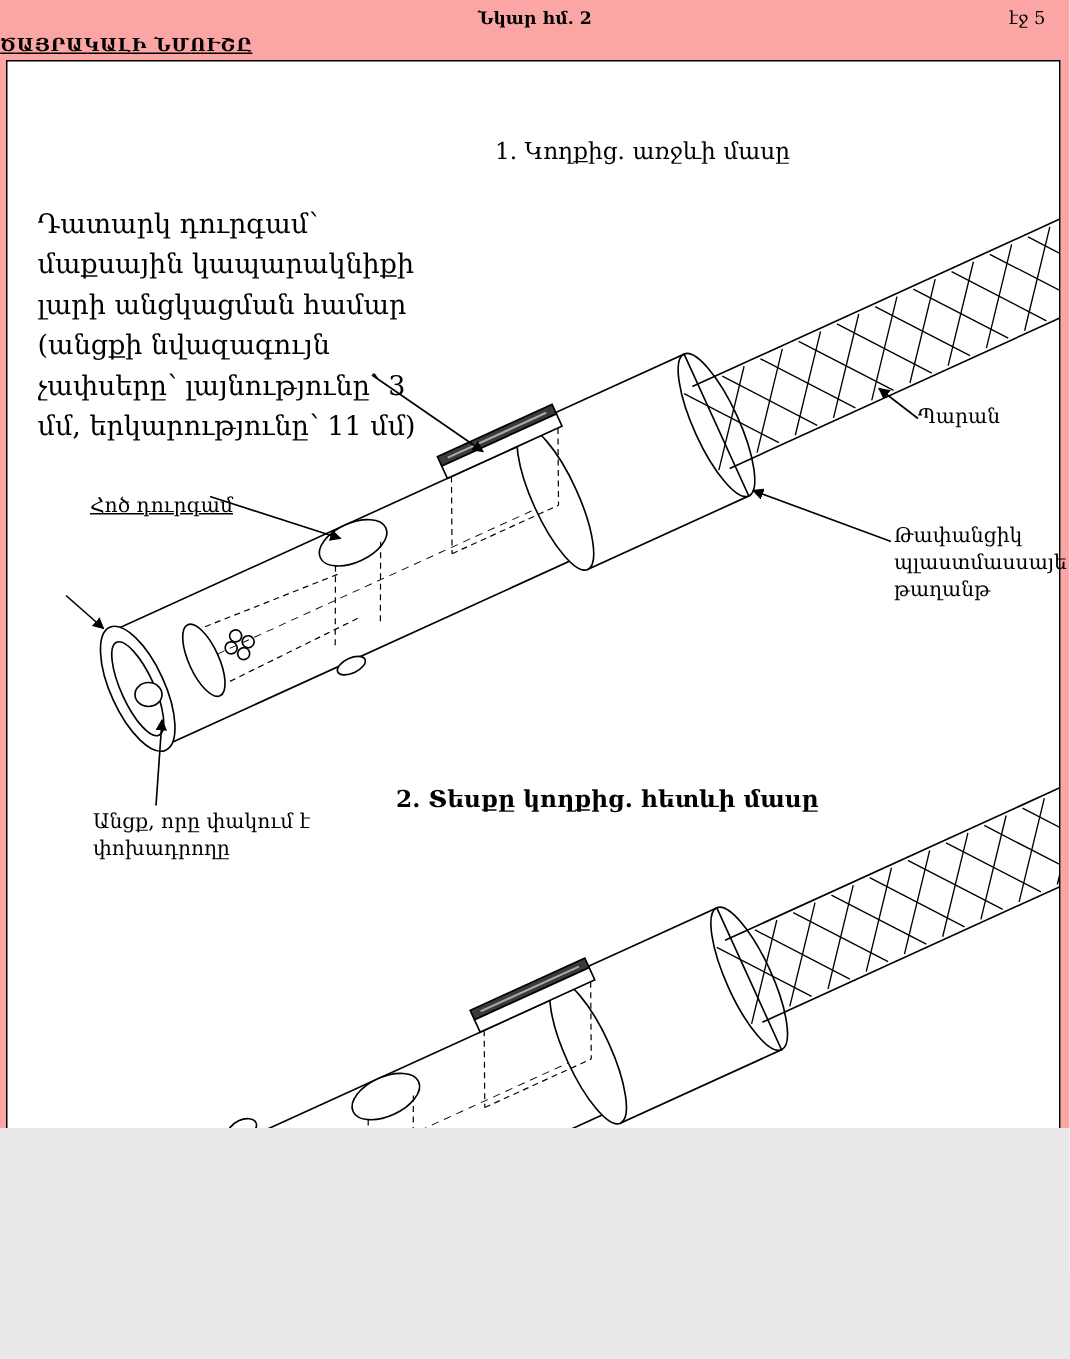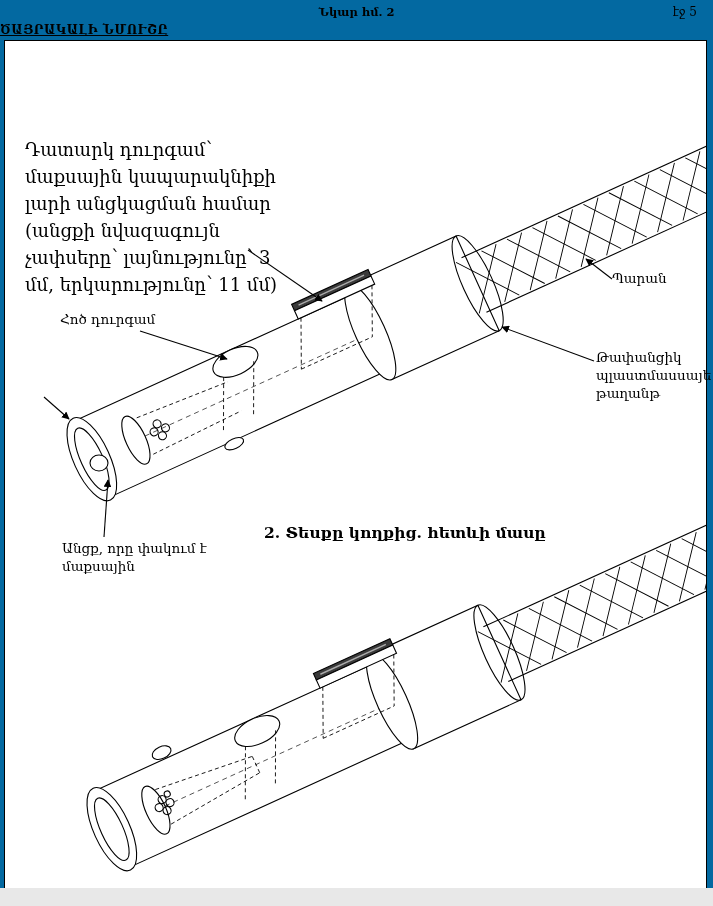--- a/index.html
+++ b/index.html
@@ -1,33 +1,33 @@
 <!DOCTYPE html>
 <html><head>
 <meta charset="utf-8">
 <style>
   html,body { margin:0; padding:0; background:#e8e8e8; }
   .page {
-    position:relative; width:713px; height:888px; background:#0369a1;
+    position:relative; width:713px; height:752px; background:#fca5a5;
     font-family:"DejaVu Serif", "Liberation Serif", serif; color:#000;
     overflow:hidden; margin:0 auto;
   }
   .hdr-fig   { position:absolute; top:5px; left:0; width:100%; text-align:center;
                font-size:11.5px; font-weight:700; }
   .hdr-page  { position:absolute; top:5px; right:16px; font-size:12px; font-weight:400; }
   .hdr-title { position:absolute; top:23px; left:0; width:100%; text-align:left;
                font-size:12px; font-weight:700; letter-spacing:0.6px;text-decoration:underline; }
   .frame { position:absolute; left:4px; top:40px; width:703px; height:862px;
            border:1px solid #000; box-sizing:border-box; background:#fff; }
   svg.art { position:absolute; left:5px; top:41px; width:701px; height:860px; }
   .lbl { position:absolute; font-size:13.5px; line-height:1.32; }
   .sec-title { position:absolute; font-size:15.5px; }
   #sec1-title { left:330px; top:92px;  }
   #p-note     { left:25px;  top:136px; width:270px; font-size:18px; line-height:1.5; }
-  #l-solid    { left:60px;  top:311px; }
+  #l-solid    { left:60px;  top:329px;text-decoration:underline; }
   #l-rope     { left:612px; top:270px; }
   #l-shell    { left:596px; top:349px; width:114px; }
   #l-cap      { left:5px;   top:366px; width:120px; font-size:12.5px; }
   #l-hole     { left:62px;  top:540px; width:146px; }
   #sec2-title { left:264px; top:523px;font-weight:bold; }
 </style>
 </head>
 <body>
 
 <div class="page">
@@ -138,27 +138,28 @@
         <line x1="342" y1="835" x2="420" y2="835" stroke-dasharray="4 3" stroke-width="0.8"></line>
 
         <line x1="534" y1="800" x2="860" y2="800"></line>
         <line x1="534" y1="860" x2="860" y2="860"></line>
         <path stroke-width="0.9" d="M527 802 l44 56 m-16 -56 l44 56 m-16 -56 l44 56 m-16 -56 l44 56 m-16 -56 l44 56 m-16 -56 l44 56 m-16 -56 l44 56 m-16 -56 l44 56 m-16 -56 l44 56 m-16 -56 l44 56 m-16 -56 l44 56"></path>
         <path stroke-width="0.9" d="M527 858 l44 -56 m-16 56 l44 -56 m-16 56 l44 -56 m-16 56 l44 -56 m-16 56 l44 -56 m-16 56 l44 -56 m-16 56 l44 -56 m-16 56 l44 -56 m-16 56 l44 -56 m-16 56 l44 -56 m-16 56 l44 -56"></path>
       </g>
     </g>
   </svg>
 
+  <div class="sec-title" id="sec1-title">1. Կողքից. առջևի մասը</div>
 
   <div class="lbl" id="p-note">Դատարկ դուրգամ՝ մաքսային կապարակնիքի լարի անցկացման համար (անցքի նվազագույն չափսերը՝ լայնությունը՝ 3 մմ, երկարությունը՝ 11 մմ)</div>
 
   <div class="lbl" id="l-solid">Հոծ դուրգամ</div>
 
   <div class="lbl" id="l-rope">Պարան</div>
 
   <div class="lbl" id="l-shell">Թափանցիկ պլաստմասսայե թաղանթ</div>
 
 
-  <div class="lbl" id="l-hole">Անցք, որը փակում է մաքսային</div>
+  <div class="lbl" id="l-hole">Անցք, որը փակում է փոխադրողը</div>
 
   <div class="sec-title" id="sec2-title">2. Տեսքը կողքից. հետևի մասը</div>
 
 </div>
 
 </body></html>

